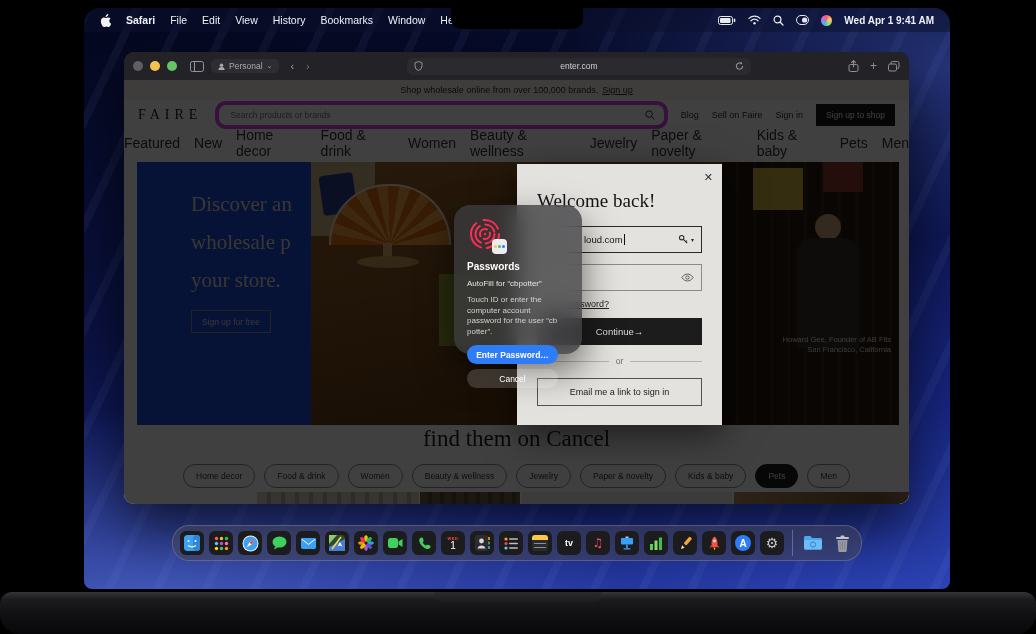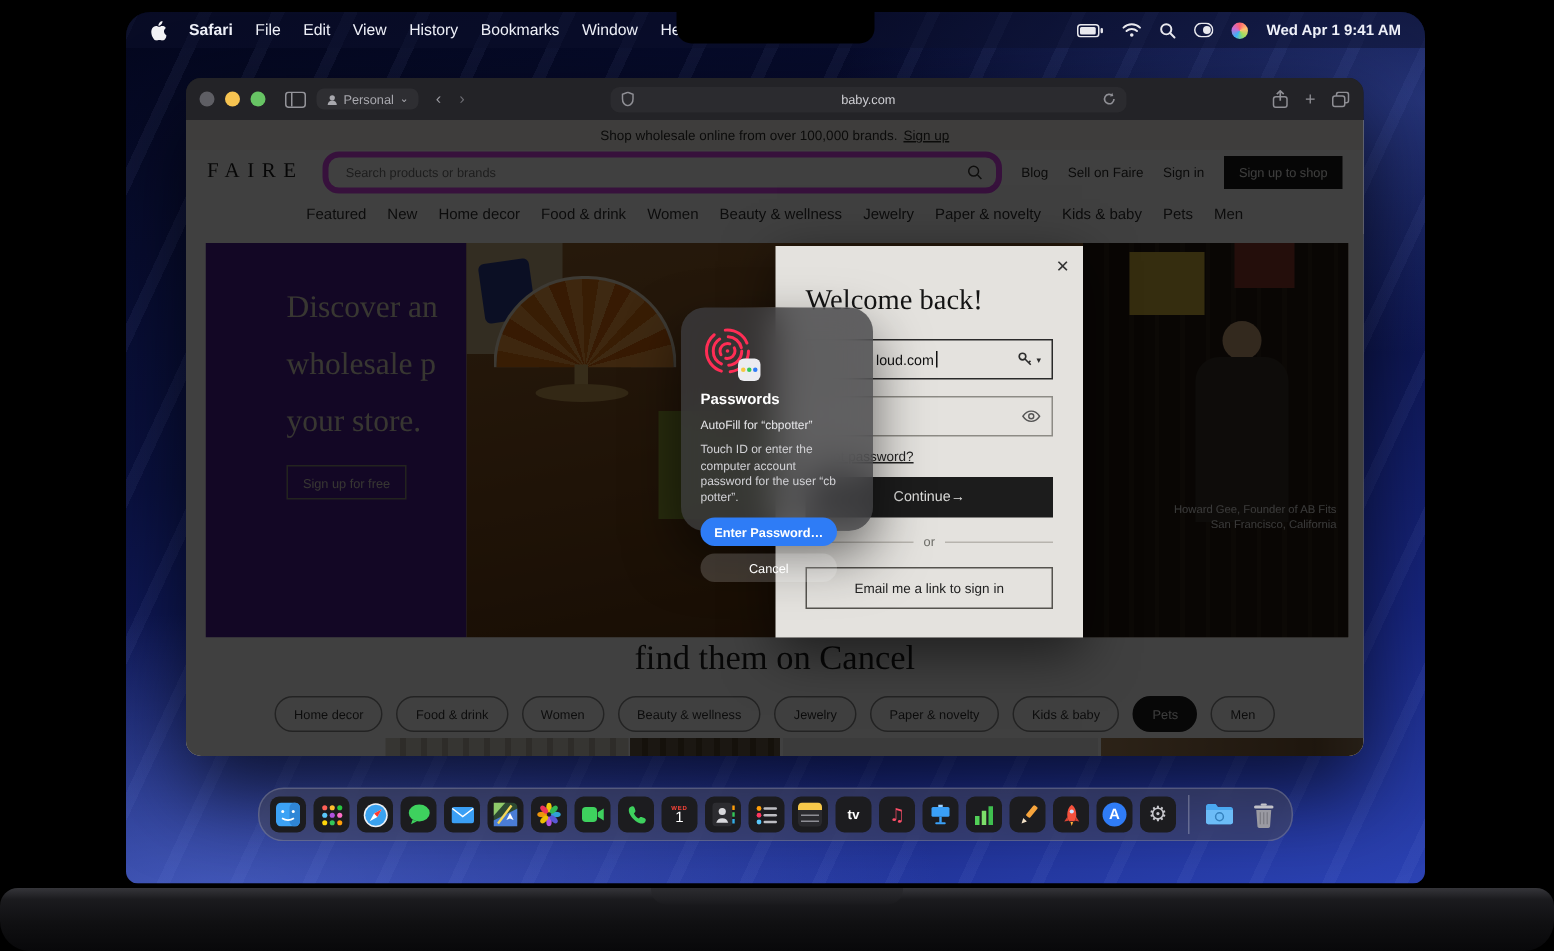--- a/index.html
+++ b/index.html
@@ -50,24 +50,24 @@
   .banner .lnk{text-decoration:underline;}
   .siteheader{height:30px;display:flex;align-items:center;gap:13px;padding:0 14px;background:#fff;}
   .logo{font-family:"Liberation Serif",serif;font-size:14px;letter-spacing:5px;color:#1b1b1b;}
   .search{flex:1;height:20px;border:4px solid #d946ef;border-radius:11px;display:flex;
     align-items:center;padding:0 9px;gap:6px;}
   .search input{flex:1;border:none;outline:none;background:transparent;font-size:8.5px;color:#333;
     font-family:"Liberation Sans",sans-serif;}
   .hlinks{display:flex;gap:13px;font-size:9px;color:#2f2f2d;align-items:center;}
   .cta-dark{background:#1b1b1b;color:#f4f4f2;font-size:8.5px;padding:6px 10px;}
   .catnav{height:26px;display:flex;align-items:center;justify-content:center;gap:14px;
-    font-size:10px;color:#333;background:#fff;}
+    font-size:14px;color:#333;background:#fff;}
   
   .hero{position:absolute;left:13px;top:82px;width:762px;height:263px;display:flex;overflow:hidden;}
-  .heropanel{width:174px;height:100%;background:#4c1d95;position:relative;overflow:hidden;flex:none;}
+  .heropanel{width:174px;height:100%;background:#1d4ed8;position:relative;overflow:hidden;flex:none;}
   .heroline{position:absolute;left:54px;font-family:"Liberation Serif",serif;font-size:21px;
     color:#ddd9c3;white-space:nowrap;}
   .hero-cta{position:absolute;left:54px;top:148px;width:78px;height:21px;border:1px solid #8d8b7c;
     color:#d9d6c6;font-size:8.5px;display:flex;align-items:center;justify-content:center;}
   .herophoto{flex:1;position:relative;overflow:hidden;
     background:linear-gradient(168deg,#9a6630 0%,#7a4a1c 50%,#4f2d0e 100%);}
   .ph-bag{position:absolute;left:0;top:0;width:64px;height:74px;background:#c9b288;}
   .ph-bagmark{position:absolute;left:10px;top:12px;width:34px;height:40px;background:#2e3f8e;
     border-radius:4px;transform:rotate(-8deg);}
   .fan{position:absolute;left:18px;top:22px;width:118px;height:59px;border-radius:59px 59px 0 0;
@@ -220,21 +220,21 @@
           <span style="font-size:7px">⌄</span>
         </span>
         <span class="navarrows">
           <span>‹</span>
           <span style="color:#6c6c72">›</span>
         </span>
         <span class="urlbox">
           <svg width="9" height="10" viewBox="0 0 9 10">
             <path d="M4.5 0.5 8 1.8v3A4.8 4.8 0 0 1 4.5 9.5 4.8 4.8 0 0 1 1 4.8v-3z" fill="none" stroke="#8f8f95"></path>
           </svg>
-          <span class="url">baby.com</span>
+          <span class="url">enter.com</span>
           <svg width="9" height="10" viewBox="0 0 10 11">
             <path d="M8.5 5.5a3.5 3.5 0 1 1-1-2.4" fill="none" stroke="#8f8f95" stroke-width="1.2"></path>
             <path d="M7.2 0.8 8 3.2 5.6 3.6z" fill="#8f8f95"></path>
           </svg>
         </span>
         <span class="tb-right">
           <svg width="11" height="12" viewBox="0 0 11 12">
             <path d="M5.5 0.8v6.4" stroke="#8f8f95" stroke-width="1.1"></path>
               <path d="M3.2 2.8 5.5 0.6l2.3 2.2" fill="none" stroke="#8f8f95" stroke-width="1.1"></path>
             <rect x="1" y="4.5" width="9" height="7" rx="1.5" fill="none" stroke="#8f8f95"></rect>

